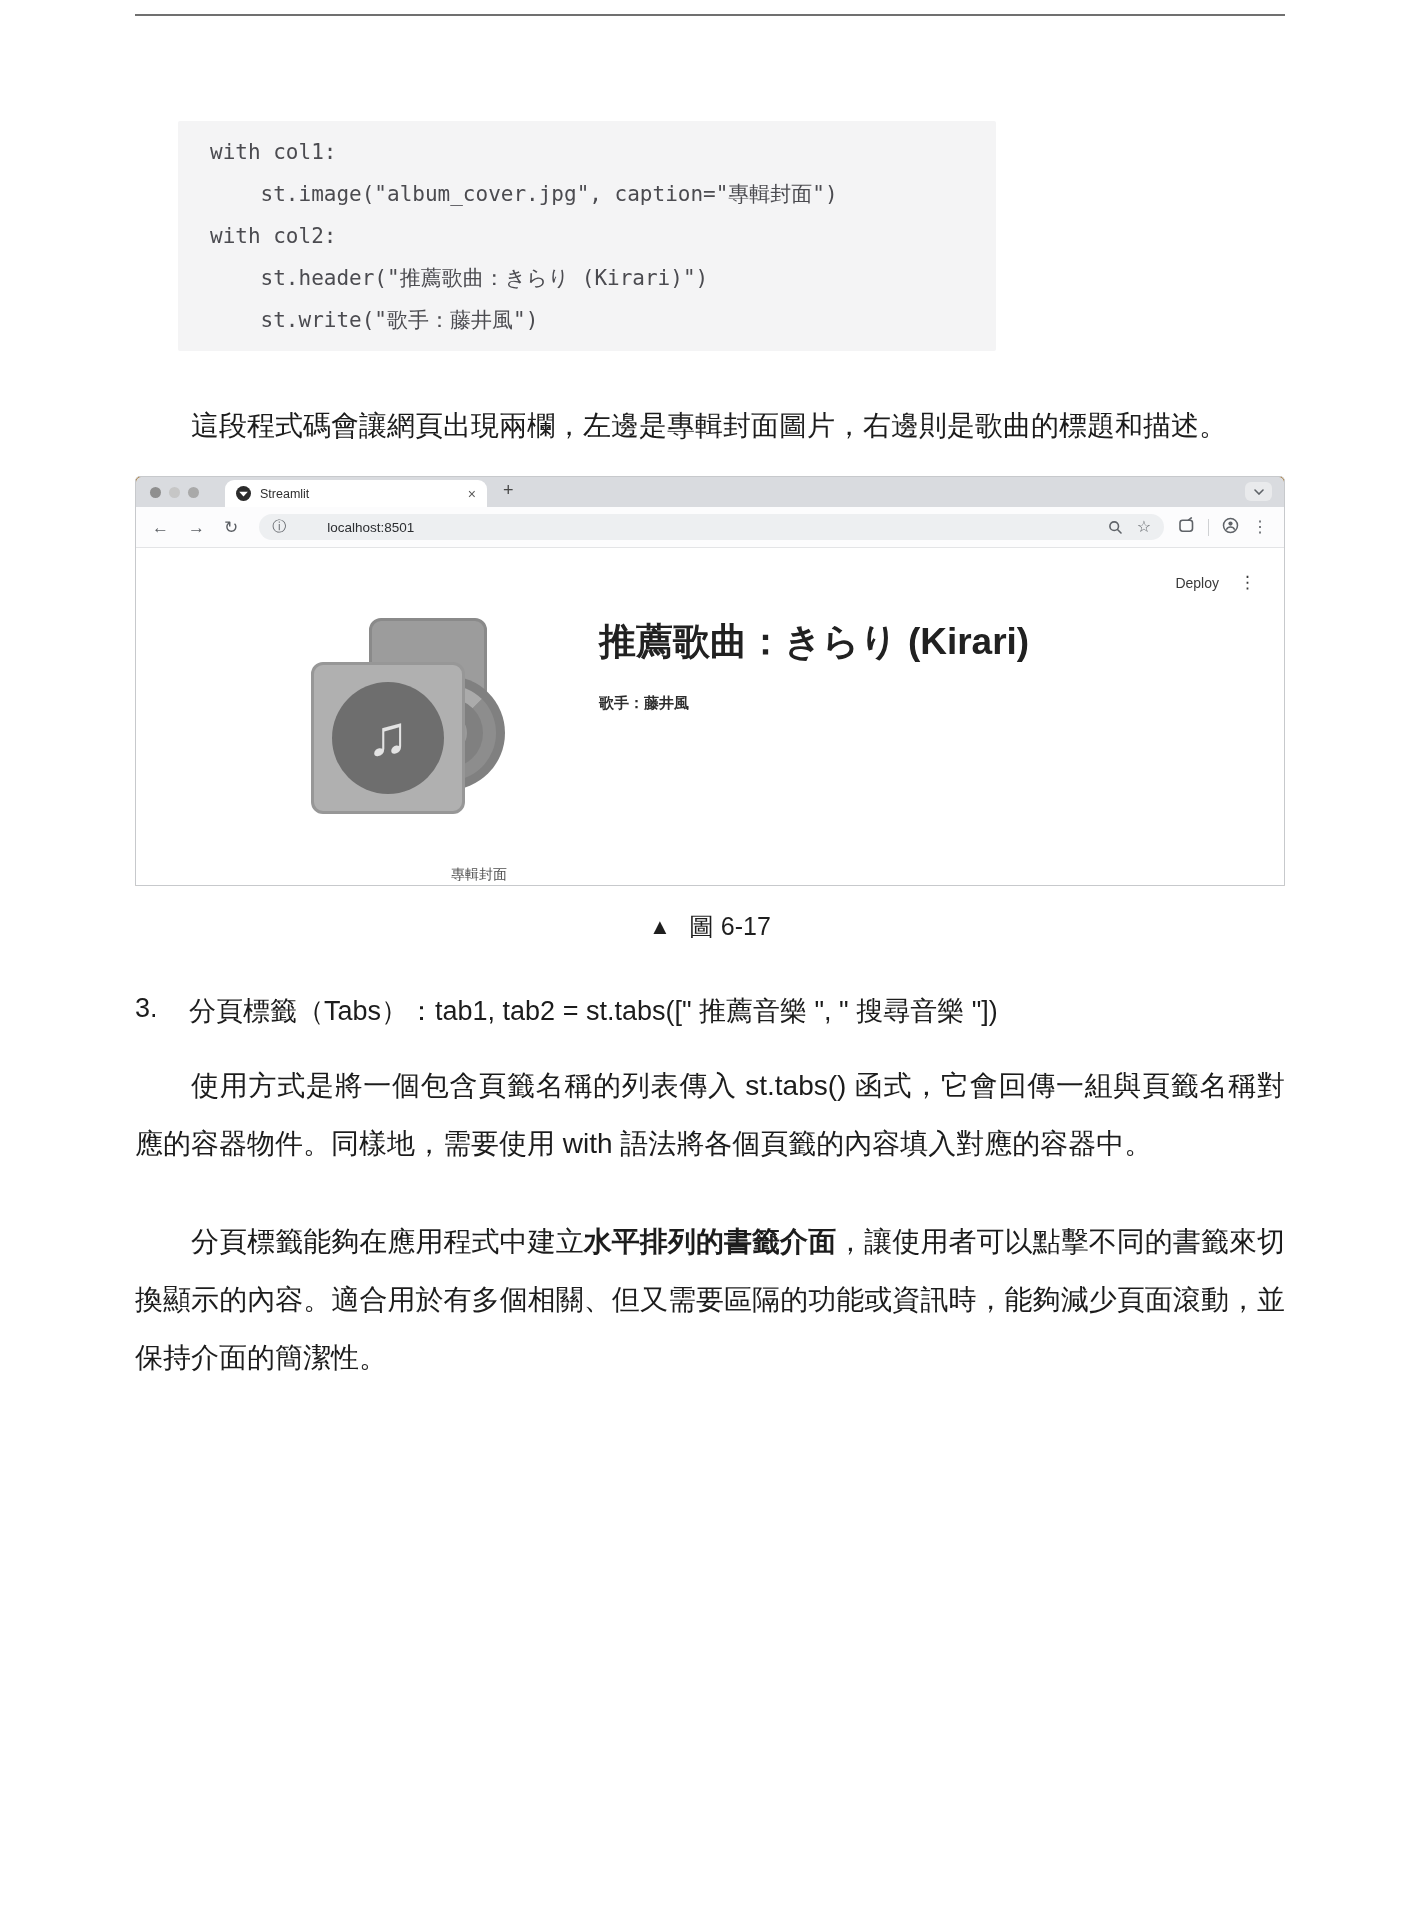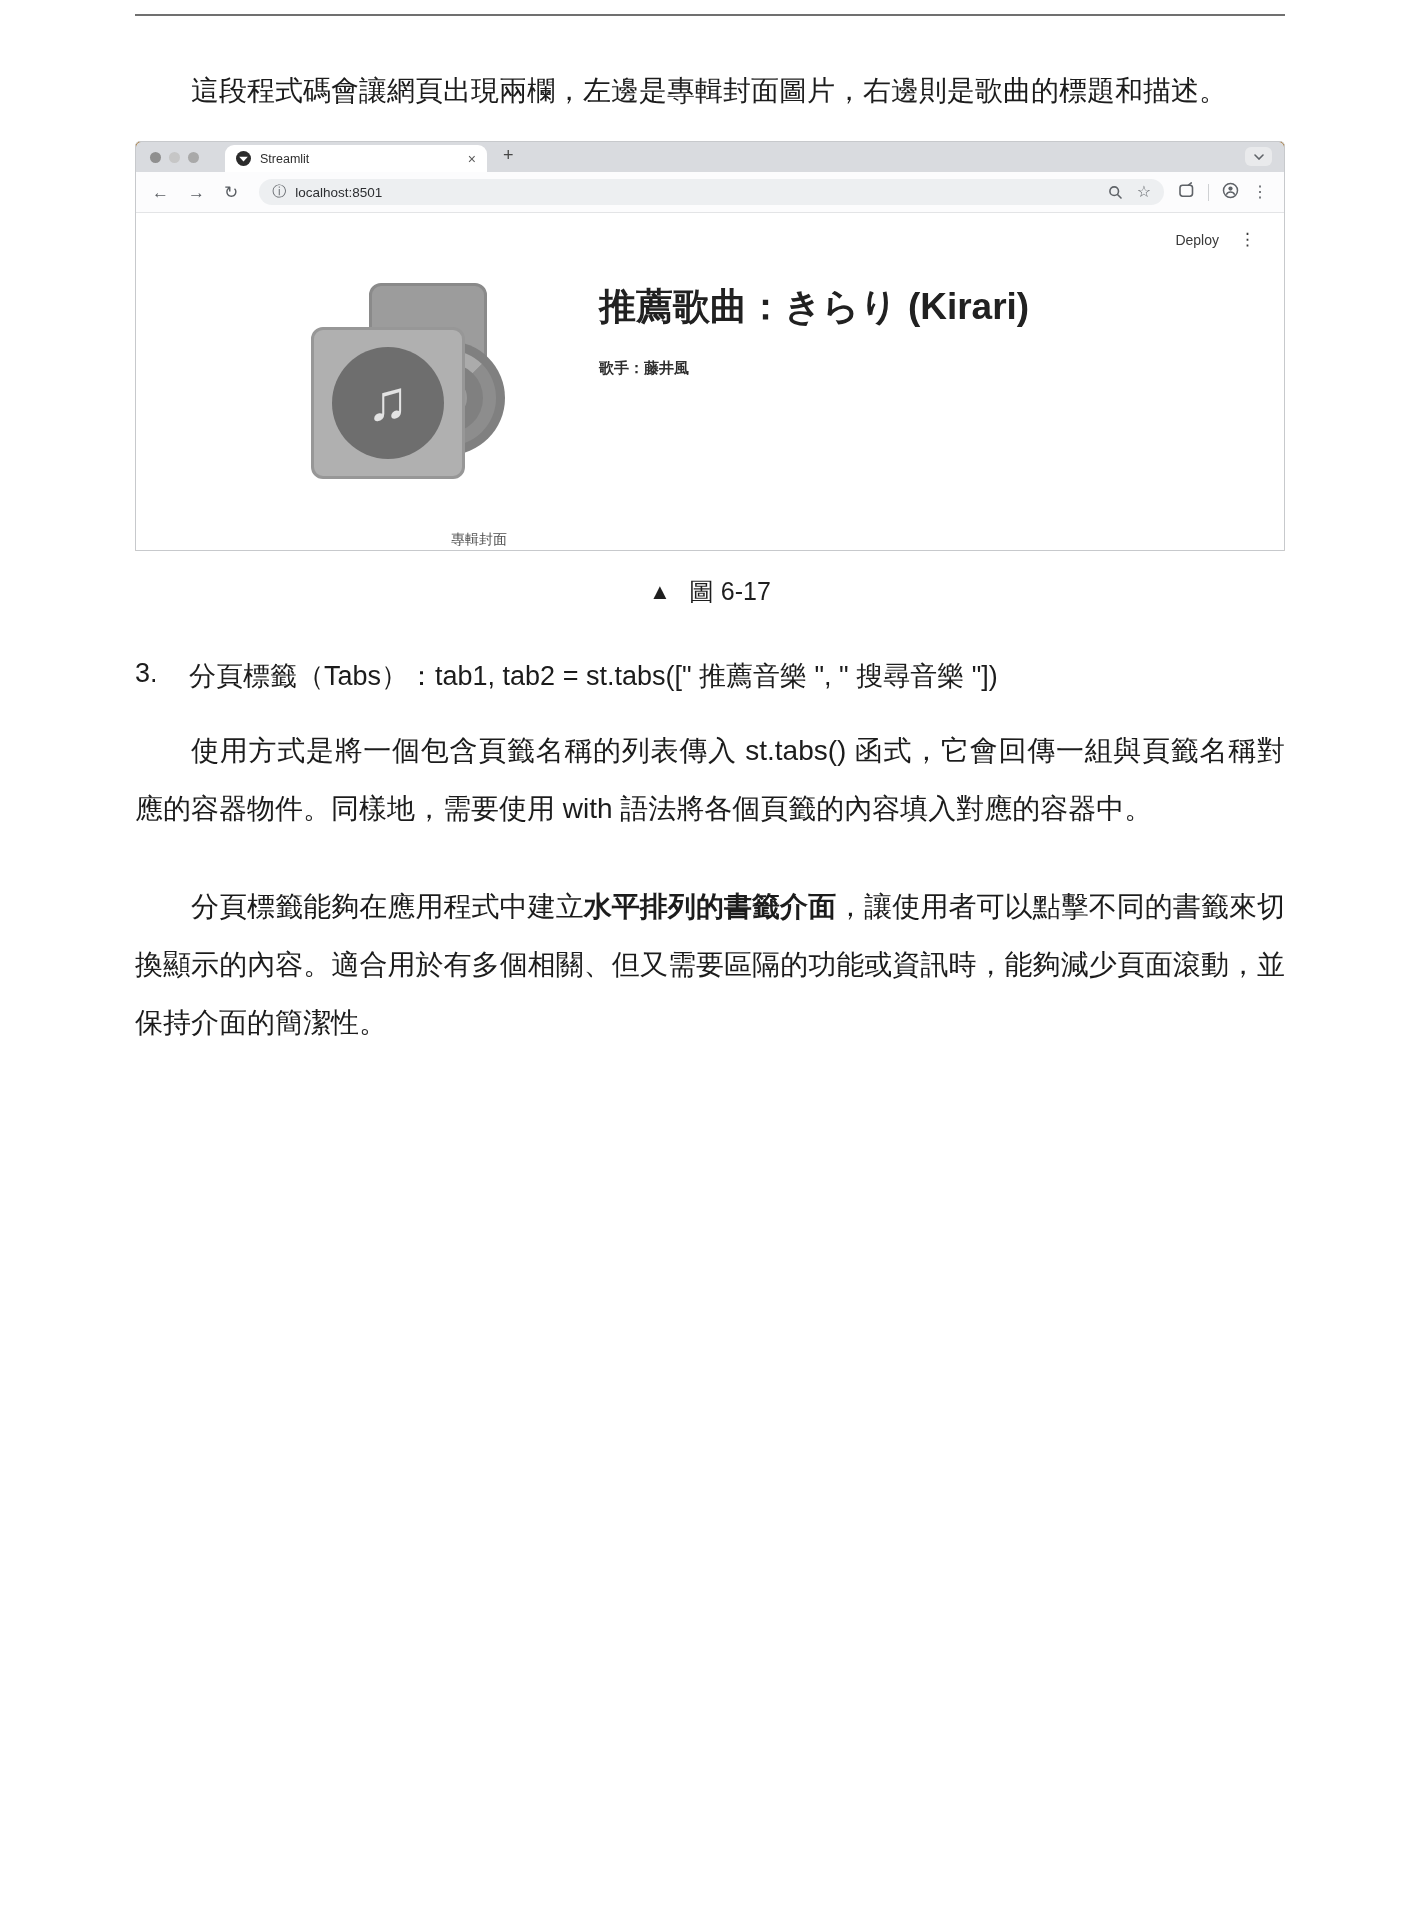--- a/index.html
+++ b/index.html
@@ -82,30 +82,30 @@
   .toolbar {
     height: 41px; background: #fcfcfd; border-bottom: 1px solid #e3e4e6;
     display: flex; align-items: center; padding: 0 16px;
   }
   .nav-btn { font-size: 17px; color: #5a5e63; margin-right: 19px; line-height: 1; }
   .address-bar {
     flex: 1; height: 26px; background: #edeff1; border-radius: 13px;
     display: flex; align-items: center; padding: 0 13px; margin: 0 10px 0 2px;
   }
   .info-icon { font-size: 14px; color: #5f6368; margin-right: 9px; }
-  .url-text { font-size: 13.5px; color: #2c2e31; flex: 1; }
+  .url-text { font-size: 13.5px; color: #2c2e31; flex: 1; margin-left: 32px; }
   .addr-icon { display: flex; align-items: center; margin-left: 14px; }
   .star-icon { font-size: 16px; color: #5f6368; line-height: 1; }
   .chrome-right { display: flex; align-items: center; gap: 13px; margin-left: 4px; }
   .toolbar-sep { width: 1px; height: 17px; background: #cfd1d3; }
   .browser-menu { font-size: 16px; color: #5f6368; line-height: 1; }
 
   
   .app-area { position: relative; height: 337px; background: #fff; }
-  .deploy-row { position: absolute; top: 18px; right: 28px; display: flex; align-items: center; gap: 20px; }
+  .deploy-row { position: absolute; top: 26px; right: 28px; display: flex; align-items: center; gap: 20px; }
   .deploy-label { font-size: 14px; color: #3a3a3a; }
   .app-menu { font-size: 17px; color: #3a3a3a; line-height: 1; }
   .app-content { display: flex; padding: 70px 0 0 175px; }
 
   .album-col { width: 196px; }
   .album-art { position: relative; width: 196px; height: 238px; }
   .back-cover {
     position: absolute; left: 58px; top: 0; width: 118px; height: 130px;
     background: #9c9c9c; border: 3px solid #8a8a8a; border-radius: 12px;
   }
@@ -150,20 +150,27 @@
   .item-number { width: 54px; flex: 0 0 auto; }
   .item-text { flex: 1; }
 </style>
 </head>
 <body>
 
 <div class="content">
 
   <div class="header-rule"></div>
 
+  <div class="code-block">
+    <div class="code-line">with col1:</div>
+    <div class="code-line">    st.image("album_cover.jpg", caption="專輯封面")</div>
+    <div class="code-line">with col2:</div>
+    <div class="code-line">    st.header("推薦歌曲：きらり (Kirari)")</div>
+    <div class="code-line">    st.write("歌手：藤井風")</div>
+  </div>
 
   <p class="para indent para-intro">這段程式碼會讓網頁出現兩欄，左邊是專輯封面圖片，右邊則是歌曲的標題和描述。</p>
 
   <div class="figure-browser">
 
     <div class="tab-strip">
       <div class="traffic-lights">
         <span class="traffic-dot dot-close"></span>
         <span class="traffic-dot dot-min"></span>
         <span class="traffic-dot dot-zoom"></span>

